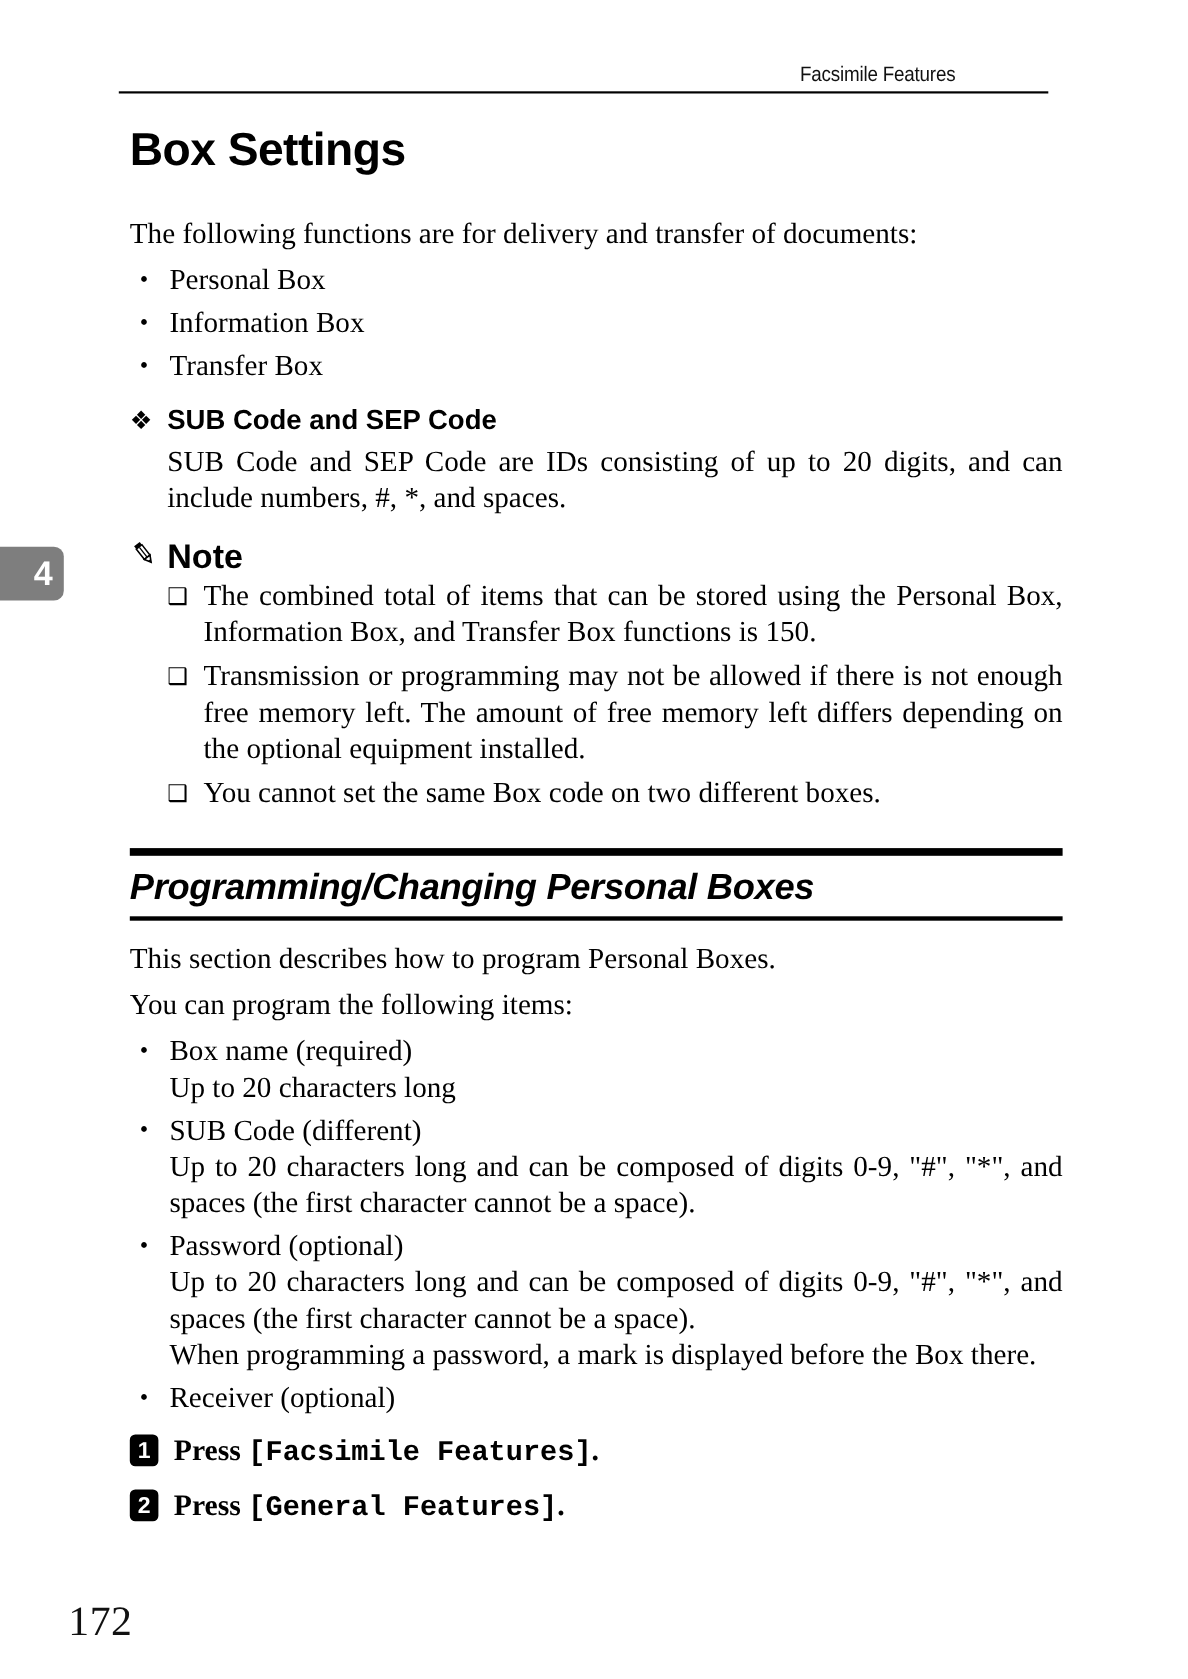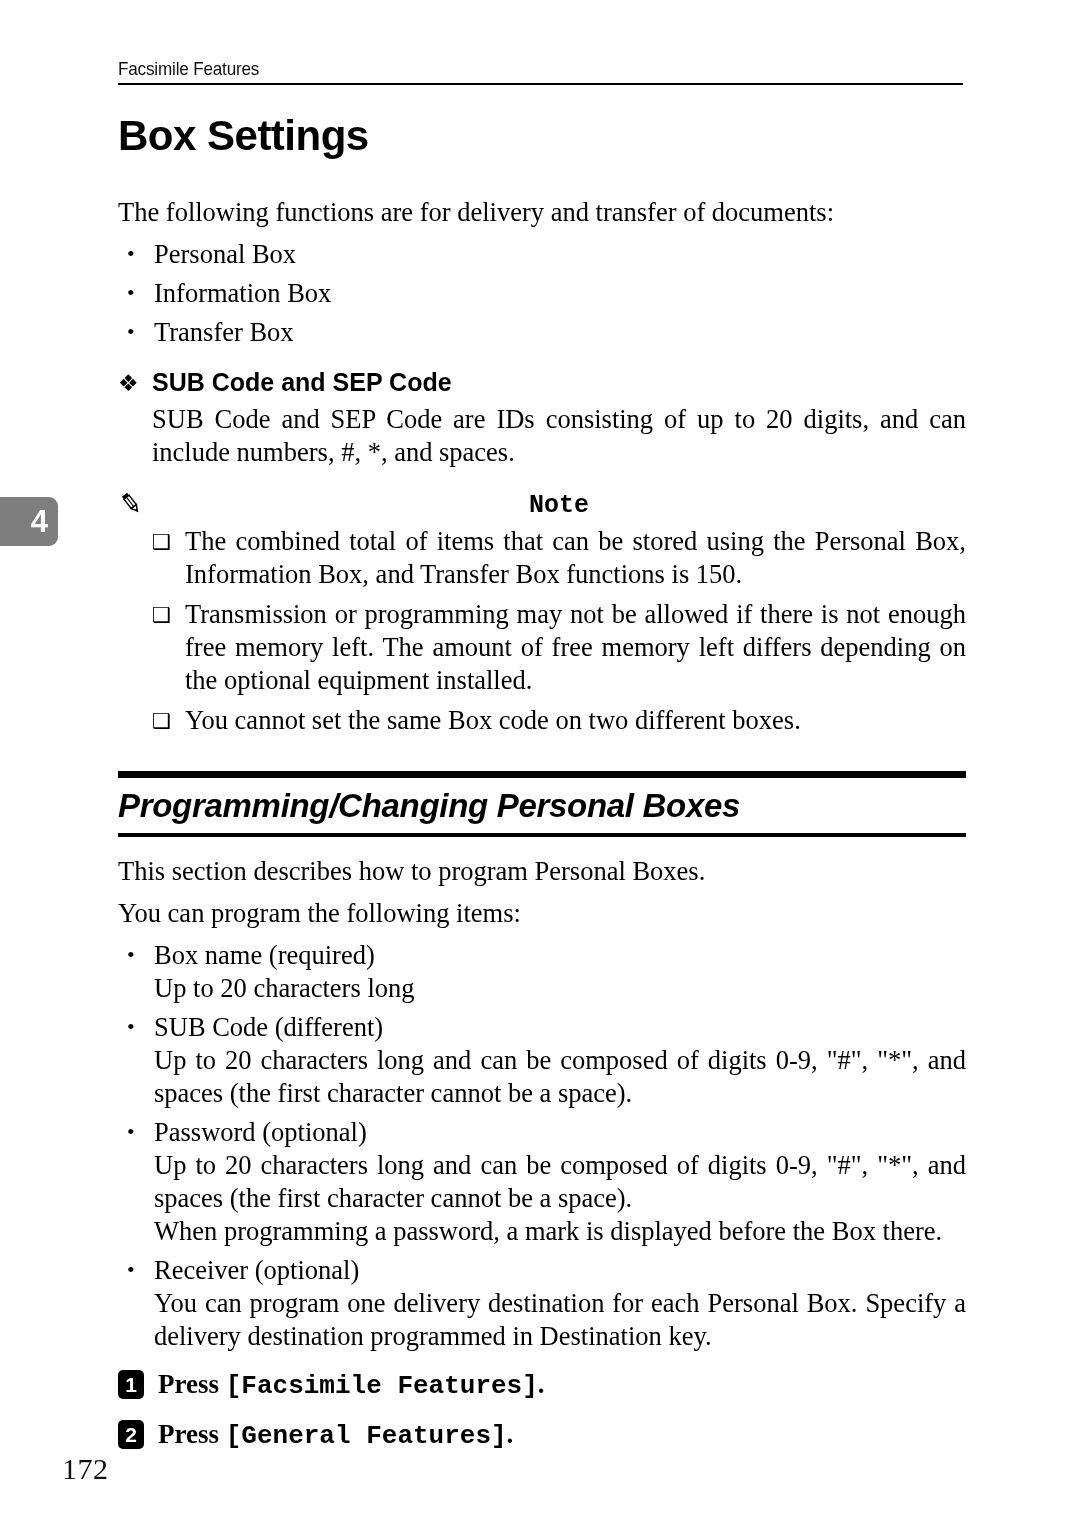--- a/index.html
+++ b/index.html
@@ -18,23 +18,24 @@
 
   
   .page {
     position: absolute;
     inset: 0;
   }
 
   
   .running-header {
     position: absolute;
-    left: 118px;
+    left: 108px;
     top: 58px;
     width: 845px;
+    text-align: right;
   }
   .running-header .rh-text {
     font-family: "Liberation Sans", sans-serif;
     font-size: 19px;
     letter-spacing: -0.2px;
     transform: scaleX(0.90);
     transform-origin: left center;
     display: block;
     line-height: 22px;
     color: #111;
@@ -64,21 +65,21 @@
     padding-right: 10px;
     box-sizing: border-box;
   }
 
   
   .folio {
     position: absolute;
     left: 62px;
     top: 1452px;
     font-family: "Liberation Serif", serif;
-    font-size: 30px;
+    font-size: 38px;
     color: #111;
     letter-spacing: 0.5px;
   }
 
   
   .content {
     position: absolute;
     left: 118px;
     top: 110px;
     width: 848px;
@@ -155,28 +156,27 @@
     font-size: 26.5px;
     line-height: 33px;
     margin: 0 0 2px 0;
     text-align: justify;
     text-justify: inter-word;
   }
   .indent-block p.last { margin-bottom: 0; }
 
   
   .note-heading {
-    font-family: Liberation Mono, monospace;
-    font-weight: bold;
-    font-size: 25px;
+    font-family: Liberation Sans, sans-serif;
+    font-weight: bold;
+    font-size: 31px;
     margin: 22px 0 4px 0;
     padding-left: 34px;
     position: relative;
     line-height: 30px;
-    text-align: center;
   }
   .note-heading .pencil-icon {
     position: absolute;
     left: 0px;
     top: -1px;
     width: 26px;
     height: 26px;
   }
   ul.note-list {
     list-style: none;
@@ -342,21 +342,20 @@
           <span>SUB Code (different)</span>
           <span class="sub-line">Up to 20 characters long and can be composed of digits 0-9, "#", "*", and spaces (the first character cannot be a space).</span>
         </li>
         <li>
           <span>Password (optional)</span>
           <span class="sub-line">Up to 20 characters long and can be composed of digits 0-9, "#", "*", and spaces (the first character cannot be a space).</span>
           <span class="sub-line">When programming a password, a mark is displayed before the Box there.</span>
         </li>
         <li>
           <span>Receiver (optional)</span>
-          <span class="sub-line">You can program one delivery destination for each Personal Box. Specify a delivery destination programmed in Destination key.</span>
         </li>
       </ul>
 
       <ol class="steps">
         <li>
           <span class="step-badge">1</span><span class="plain">Press </span><span class="key">[Facsimile Features]</span><span class="plain">.</span>
         </li>
         <li>
           <span class="step-badge">2</span><span class="plain">Press </span><span class="key">[General Features]</span><span class="plain">.</span>
         </li>

